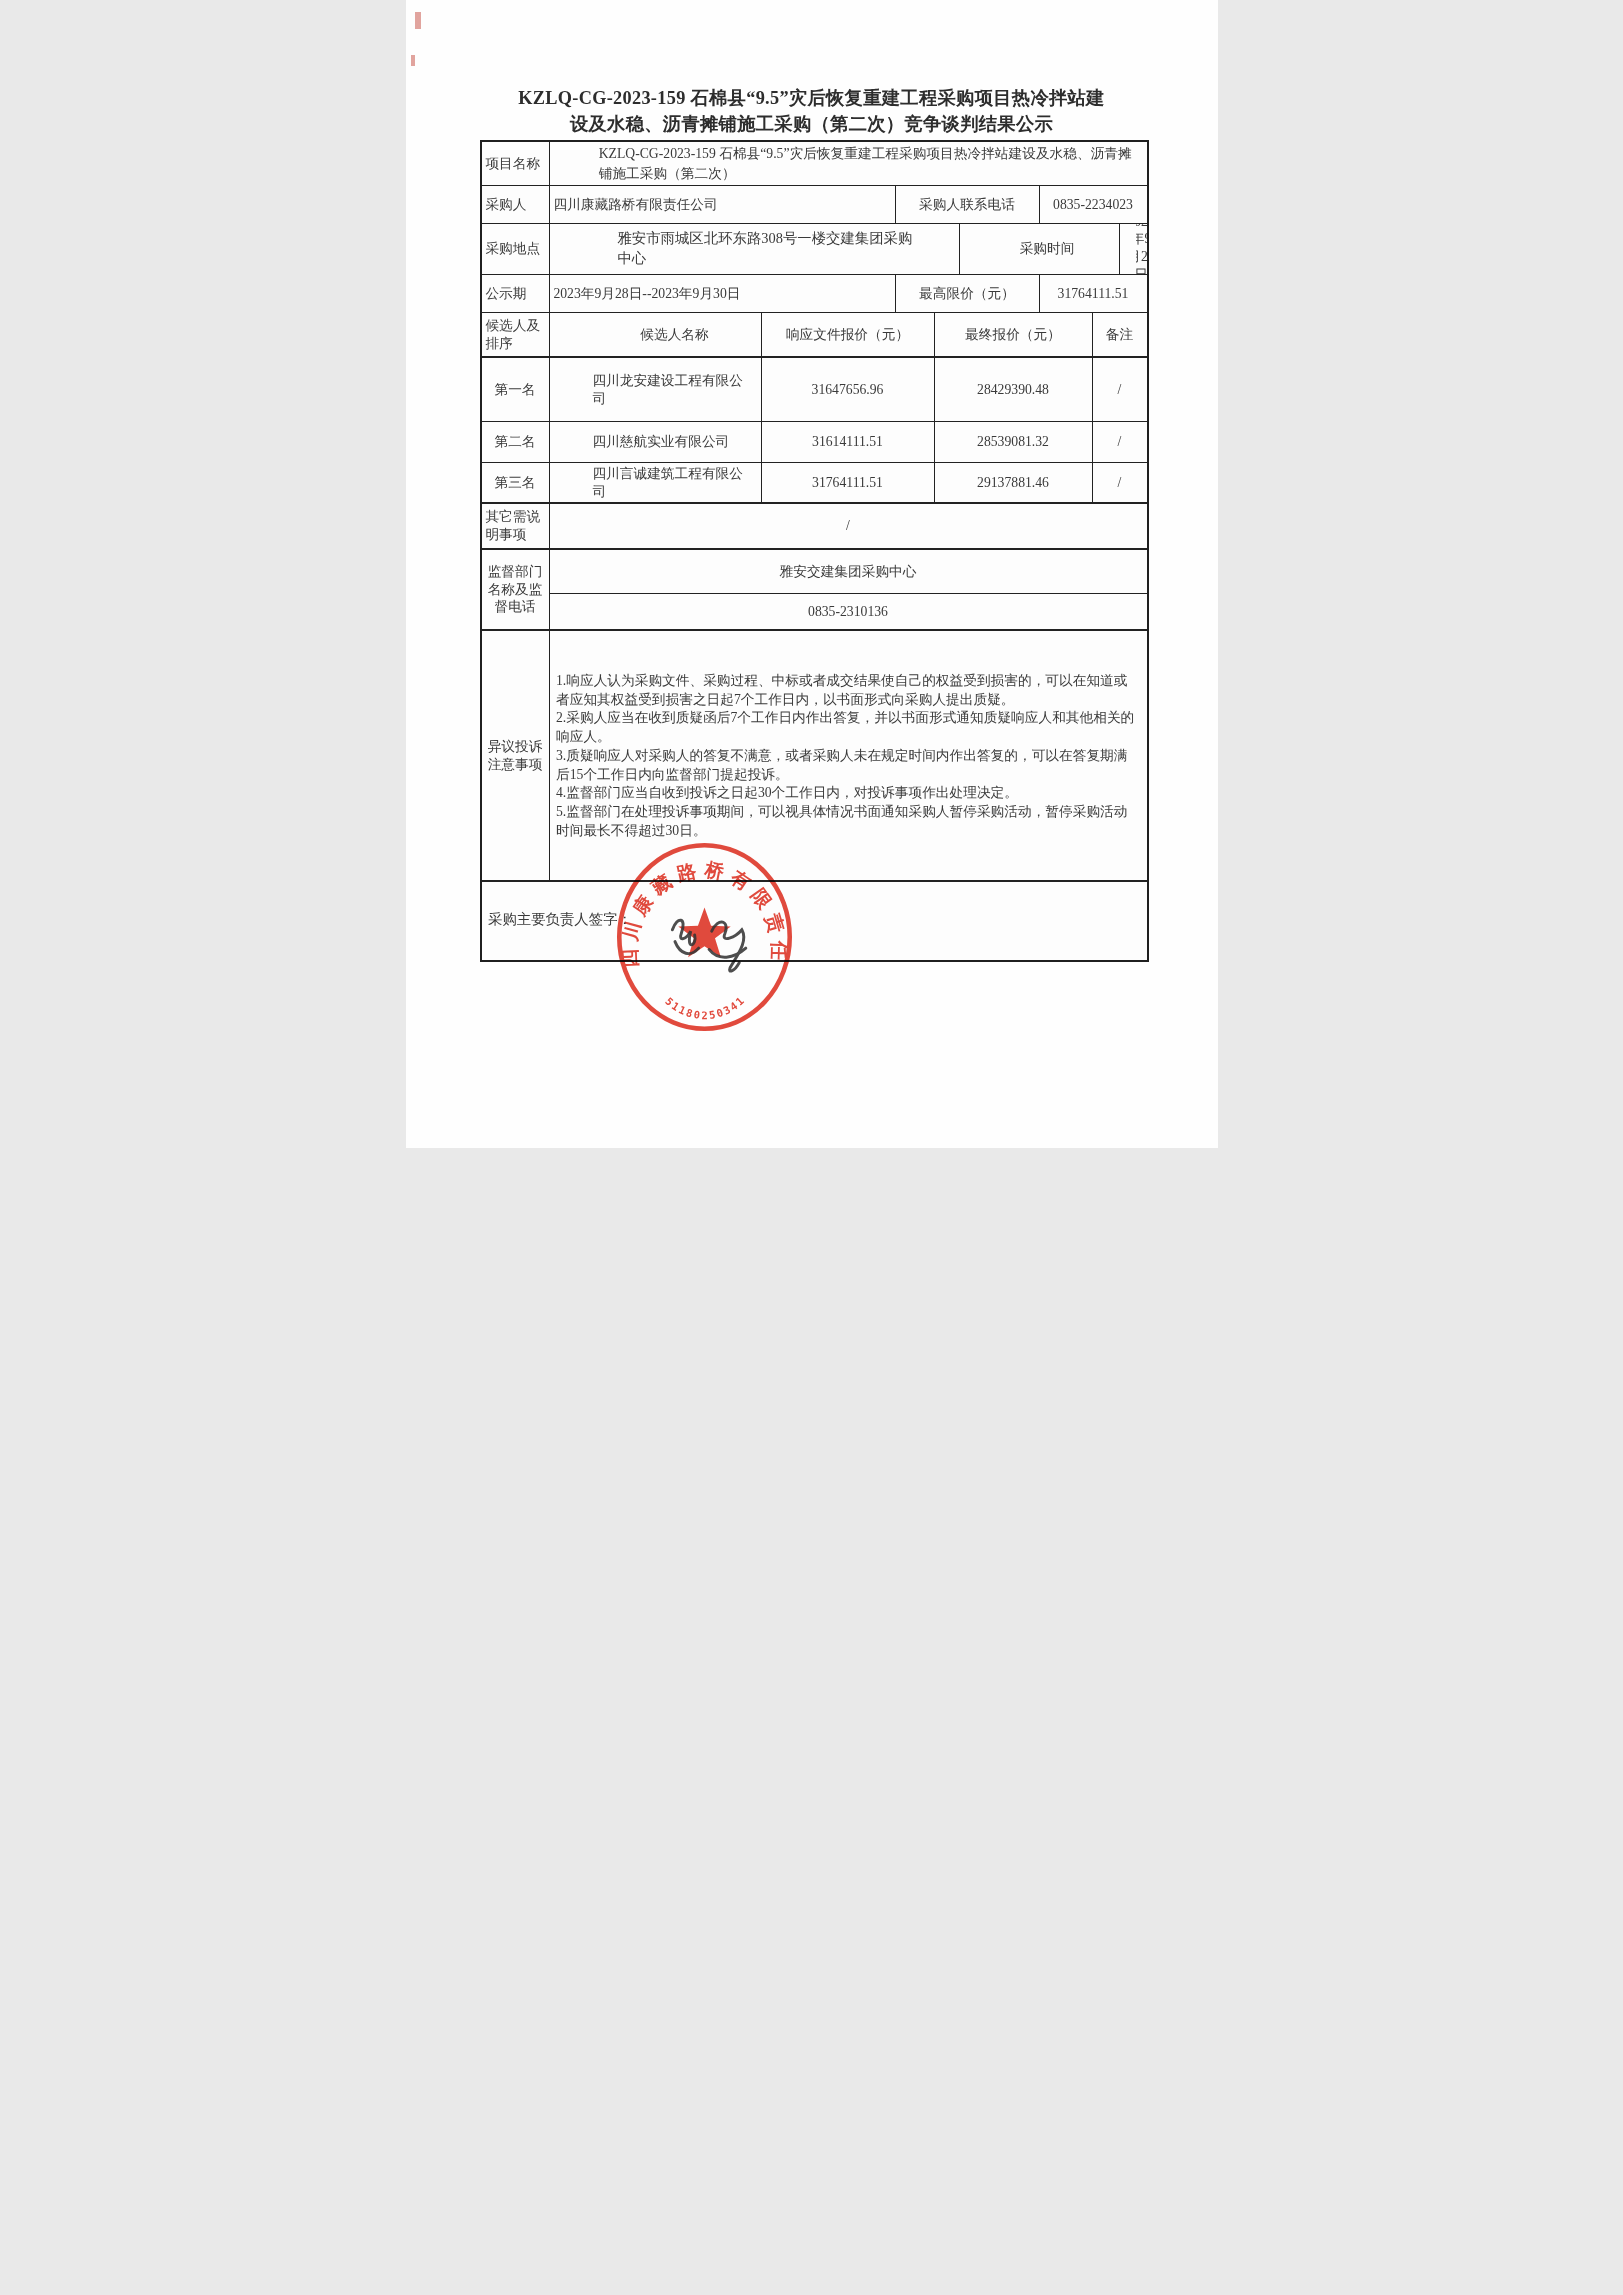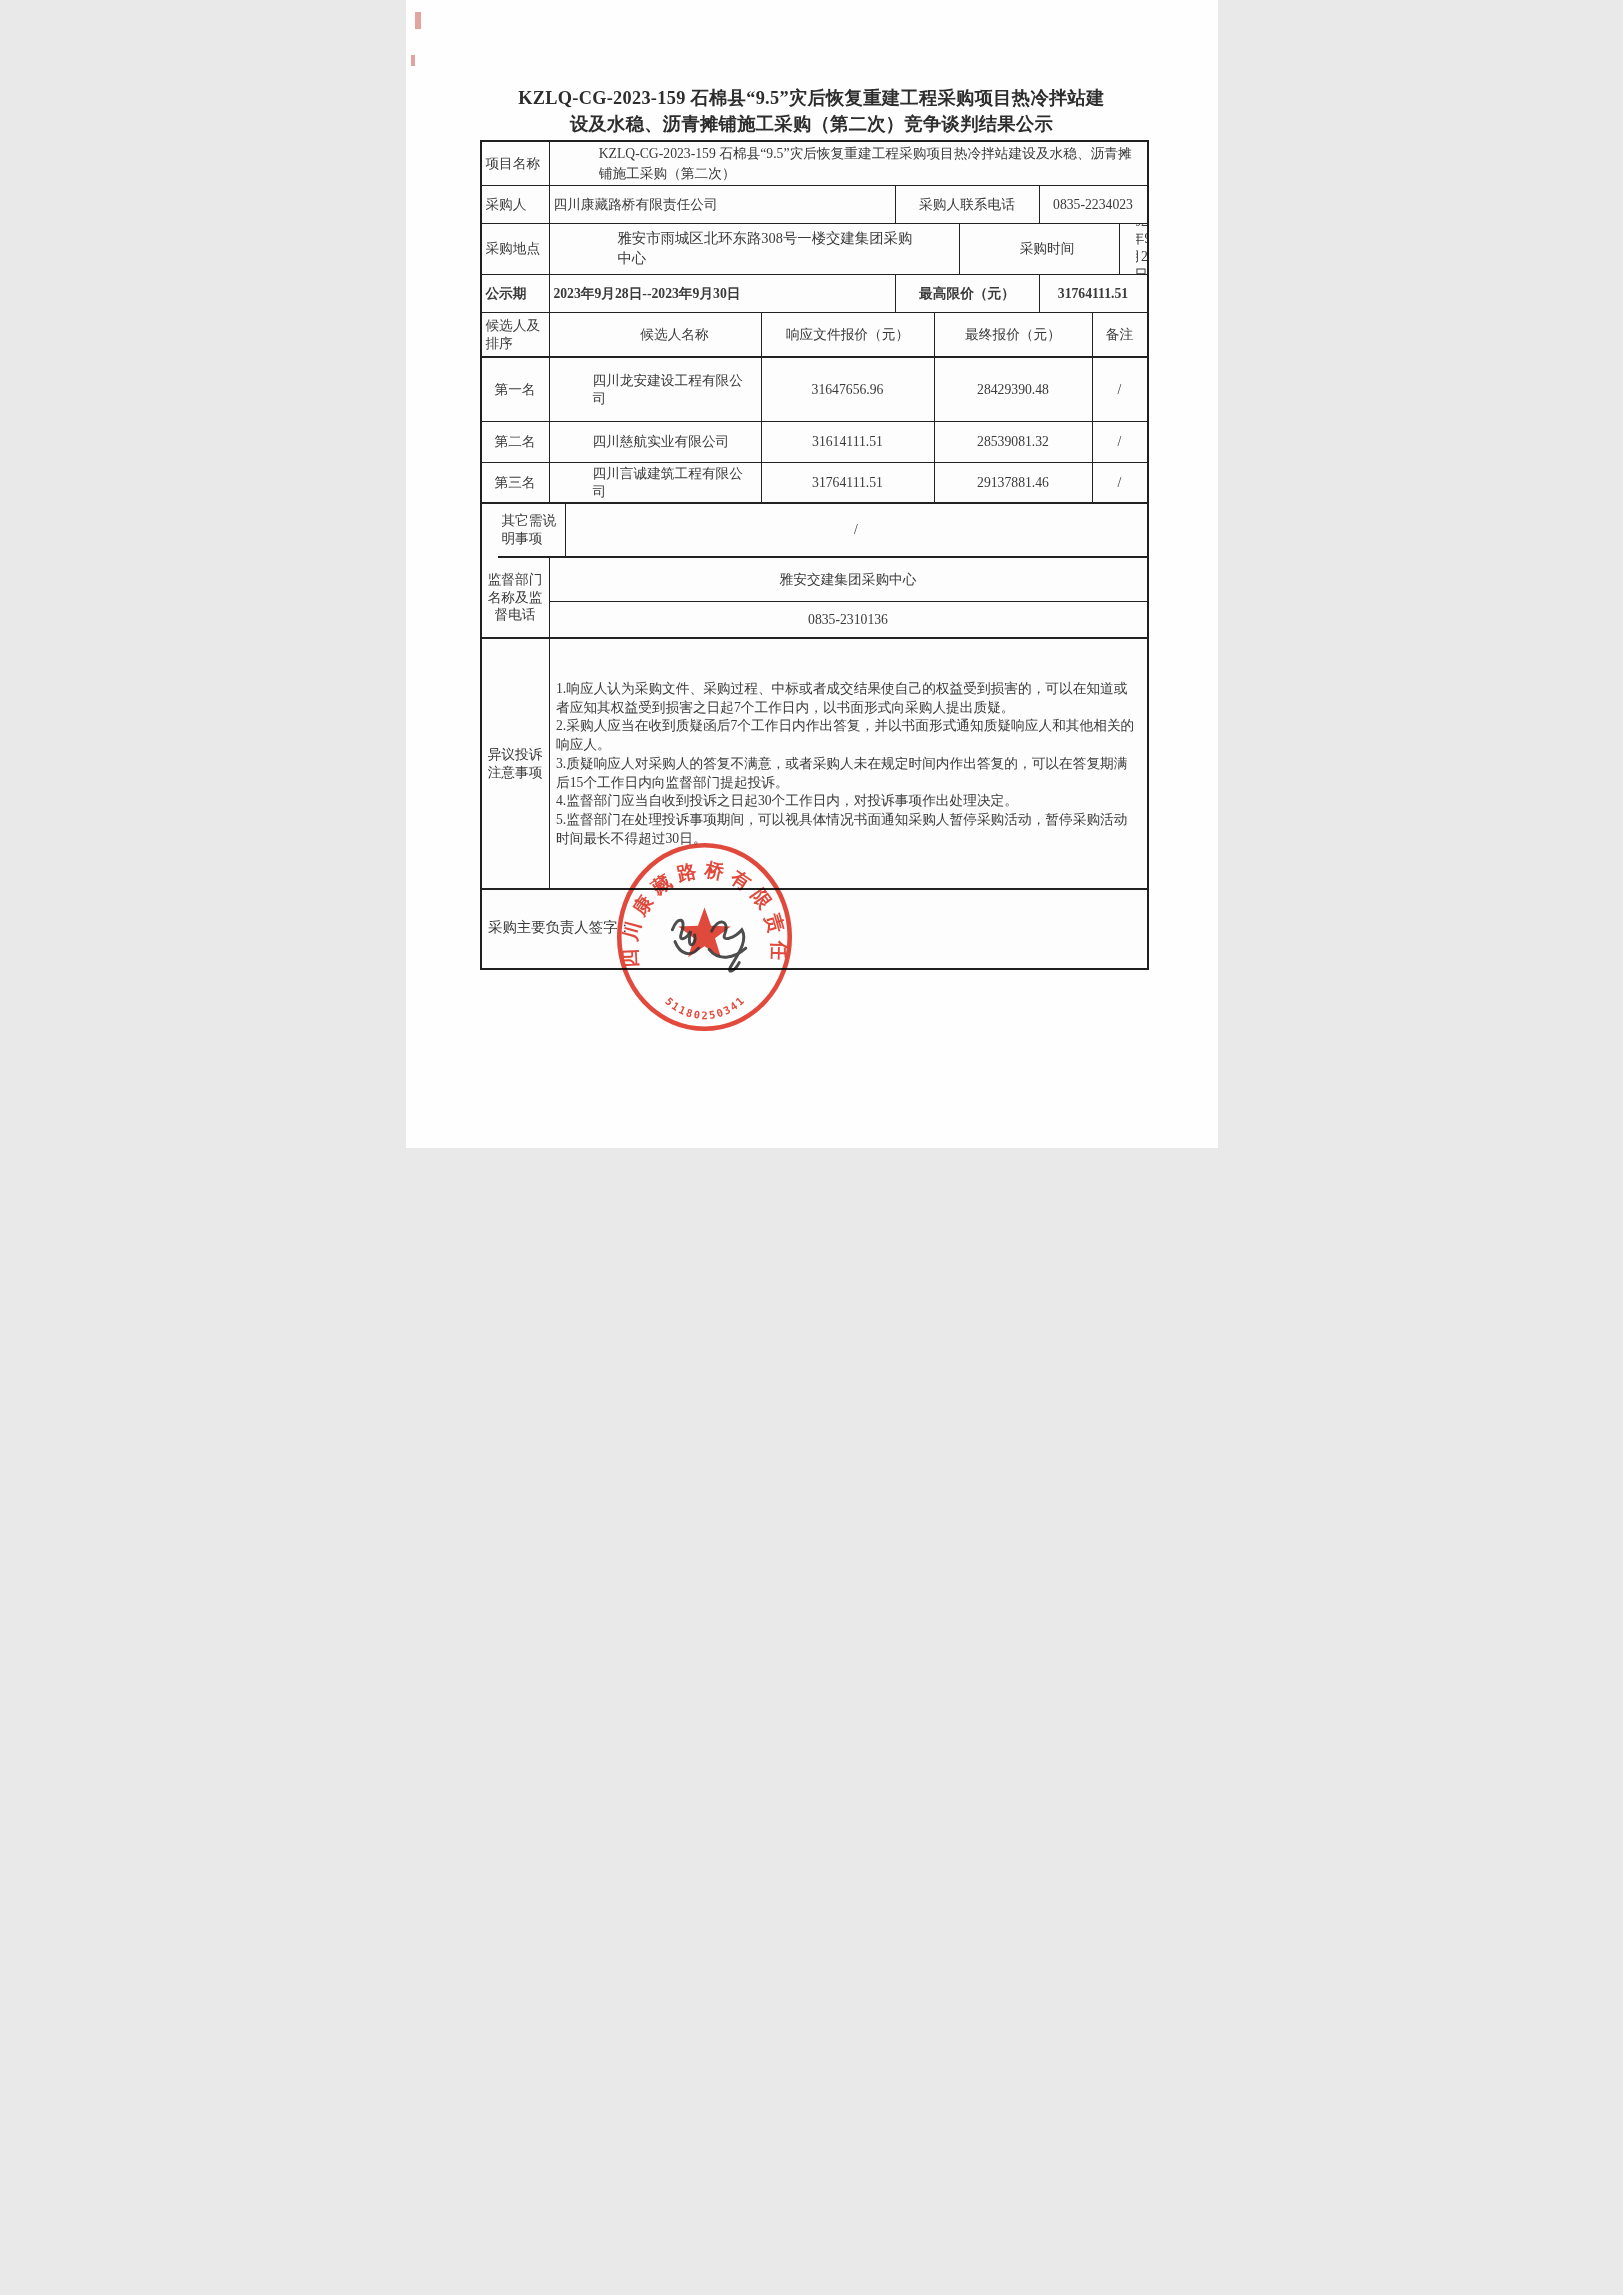--- a/index.html
+++ b/index.html
@@ -28,26 +28,26 @@
   .td{
     border-right:1.3px solid #222;box-sizing:border-box;
     display:flex;align-items:center;padding:1.3px 3.9px;overflow:hidden;
   }
   .td:last-child{border-right:none;}
   .lbl{width:68px;flex:none;line-height:17.7px;}
   .center{justify-content:center;text-align:center;}
   .r1{height:44px;gap:44px;}
   .r2{height:38px;}
   .r3{height:51px;gap:16px;}
-  .r4{height:38px;font-weight:bold;}
+  .r4{height:38px;}
   .r5{height:45px;border-bottom-width:2px;}
   .r6{height:64px;}
   .r7{height:41px;}
   .r8{height:41px;border-bottom-width:2px;}
-  .r9{height:54px;border-bottom-width:2px;margin-left:16px;}
+  .r9{height:46px;border-bottom-width:2px;}
   .r10{height:81px;border-bottom-width:2px;}
   .r11{height:251px;border-bottom-width:2px;}
   .r12{height:78px;}
 
   .w-v1{width:346px;}
   .w-l2{width:144px;}
   .w-v2{flex:1;}
   .c-name{width:173px;margin-left:39px;}
   .c-doc{width:173px;}
   .c-final{width:158px;}

